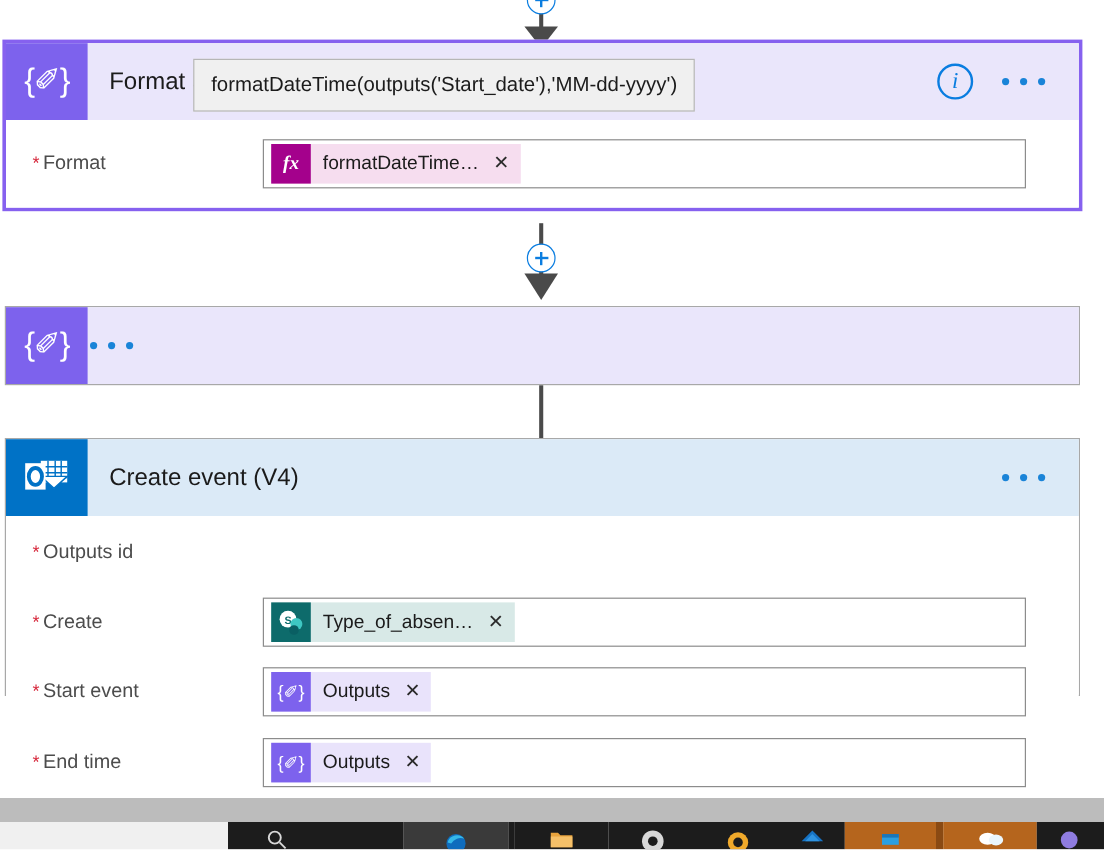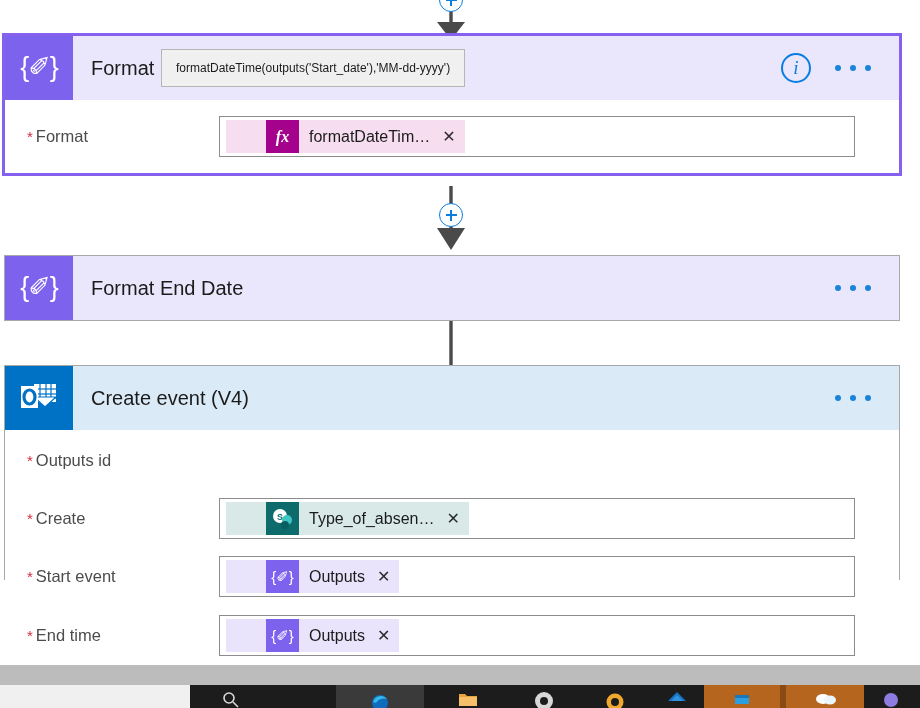--- a/index.html
+++ b/index.html
@@ -172,21 +172,20 @@
 
   
   .token {
     display: inline-flex;
     align-items: center;
     height: 33px;
     padding-right: 9px;
     font-size: 16px;
     color: #1b1b1b;
     cursor: pointer;
-    padding-left: 40px;
   }
   .token .tok-icon {
     width: 33px; height: 33px;
     min-width: 33px;
     display: flex;
     align-items: center;
     justify-content: center;
     margin-right: 10px;
   }
   .token .tok-label { white-space: nowrap; }
@@ -204,21 +203,21 @@
   .tok-sp    { background: #d8e9e7; }
   .tok-sp .tok-icon { background: #0d6b6b; }
   .tok-out   { background: #e9e3fb; }
   .tok-out .tok-icon { background: #7d62ed; color: #fff; font-size: 15px; }
 
   
   .tooltip {
     position: absolute;
     background: #f0f0f0;
     border: 1px solid #b6b6b6;
-    font-size: 12px;
+    font-size: 17px;
     color: #1b1b1b;
     padding: 11px 14px;
     white-space: nowrap;
     z-index: 40;
   }
 
   
   .page-pane-bg {
     position: absolute;
     left: 0; top: 0;
@@ -297,34 +296,33 @@
     </div>
     <div class="card-body">
       <div class="field-row" style="min-height:73px;">
         <div class="field-label">
           <span class="req">*</span>
           <span>Format</span>
         </div>
         <div class="field-input">
           <span class="token tok-fx">
             <span class="tok-icon">fx</span>
-            <span class="tok-label">formatDateTim…</span>
+            <span class="tok-label">formatDateTime…</span>
             <span class="tok-x">✕</span>
           </span>
         </div>
       </div>
     </div>
   </div>
 
   <div class="card" style="top:255px;">
     <div class="card-header hdr-compose">
       <div class="icon-box icon-compose">
         <span class="compose-glyph">{✐}</span>
       </div>
-      <div class="card-title">Format End Date</div>
       <div class="hdr-actions">
         <div class="ellipsis">
           <span></span>
           <span></span>
           <span></span>
         </div>
       </div>
     </div>
   </div>
 

